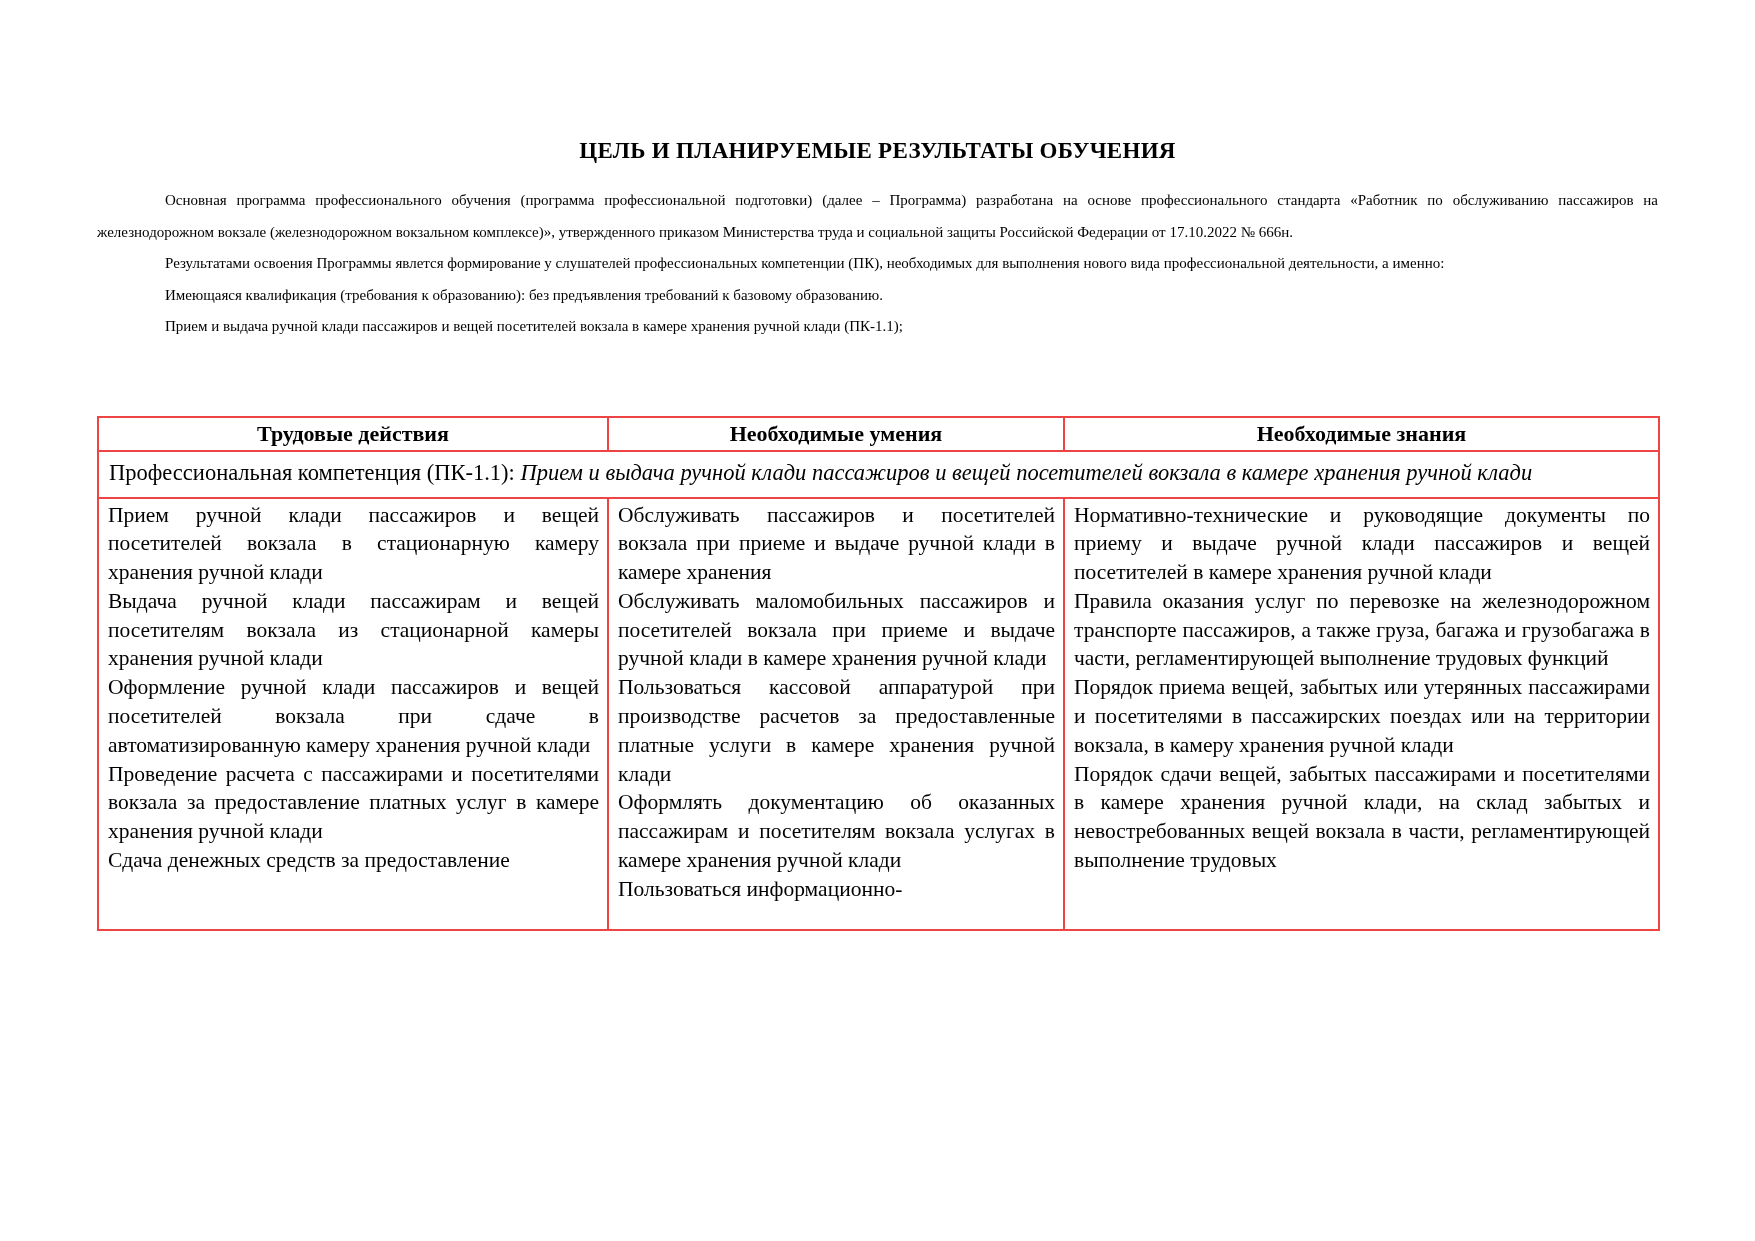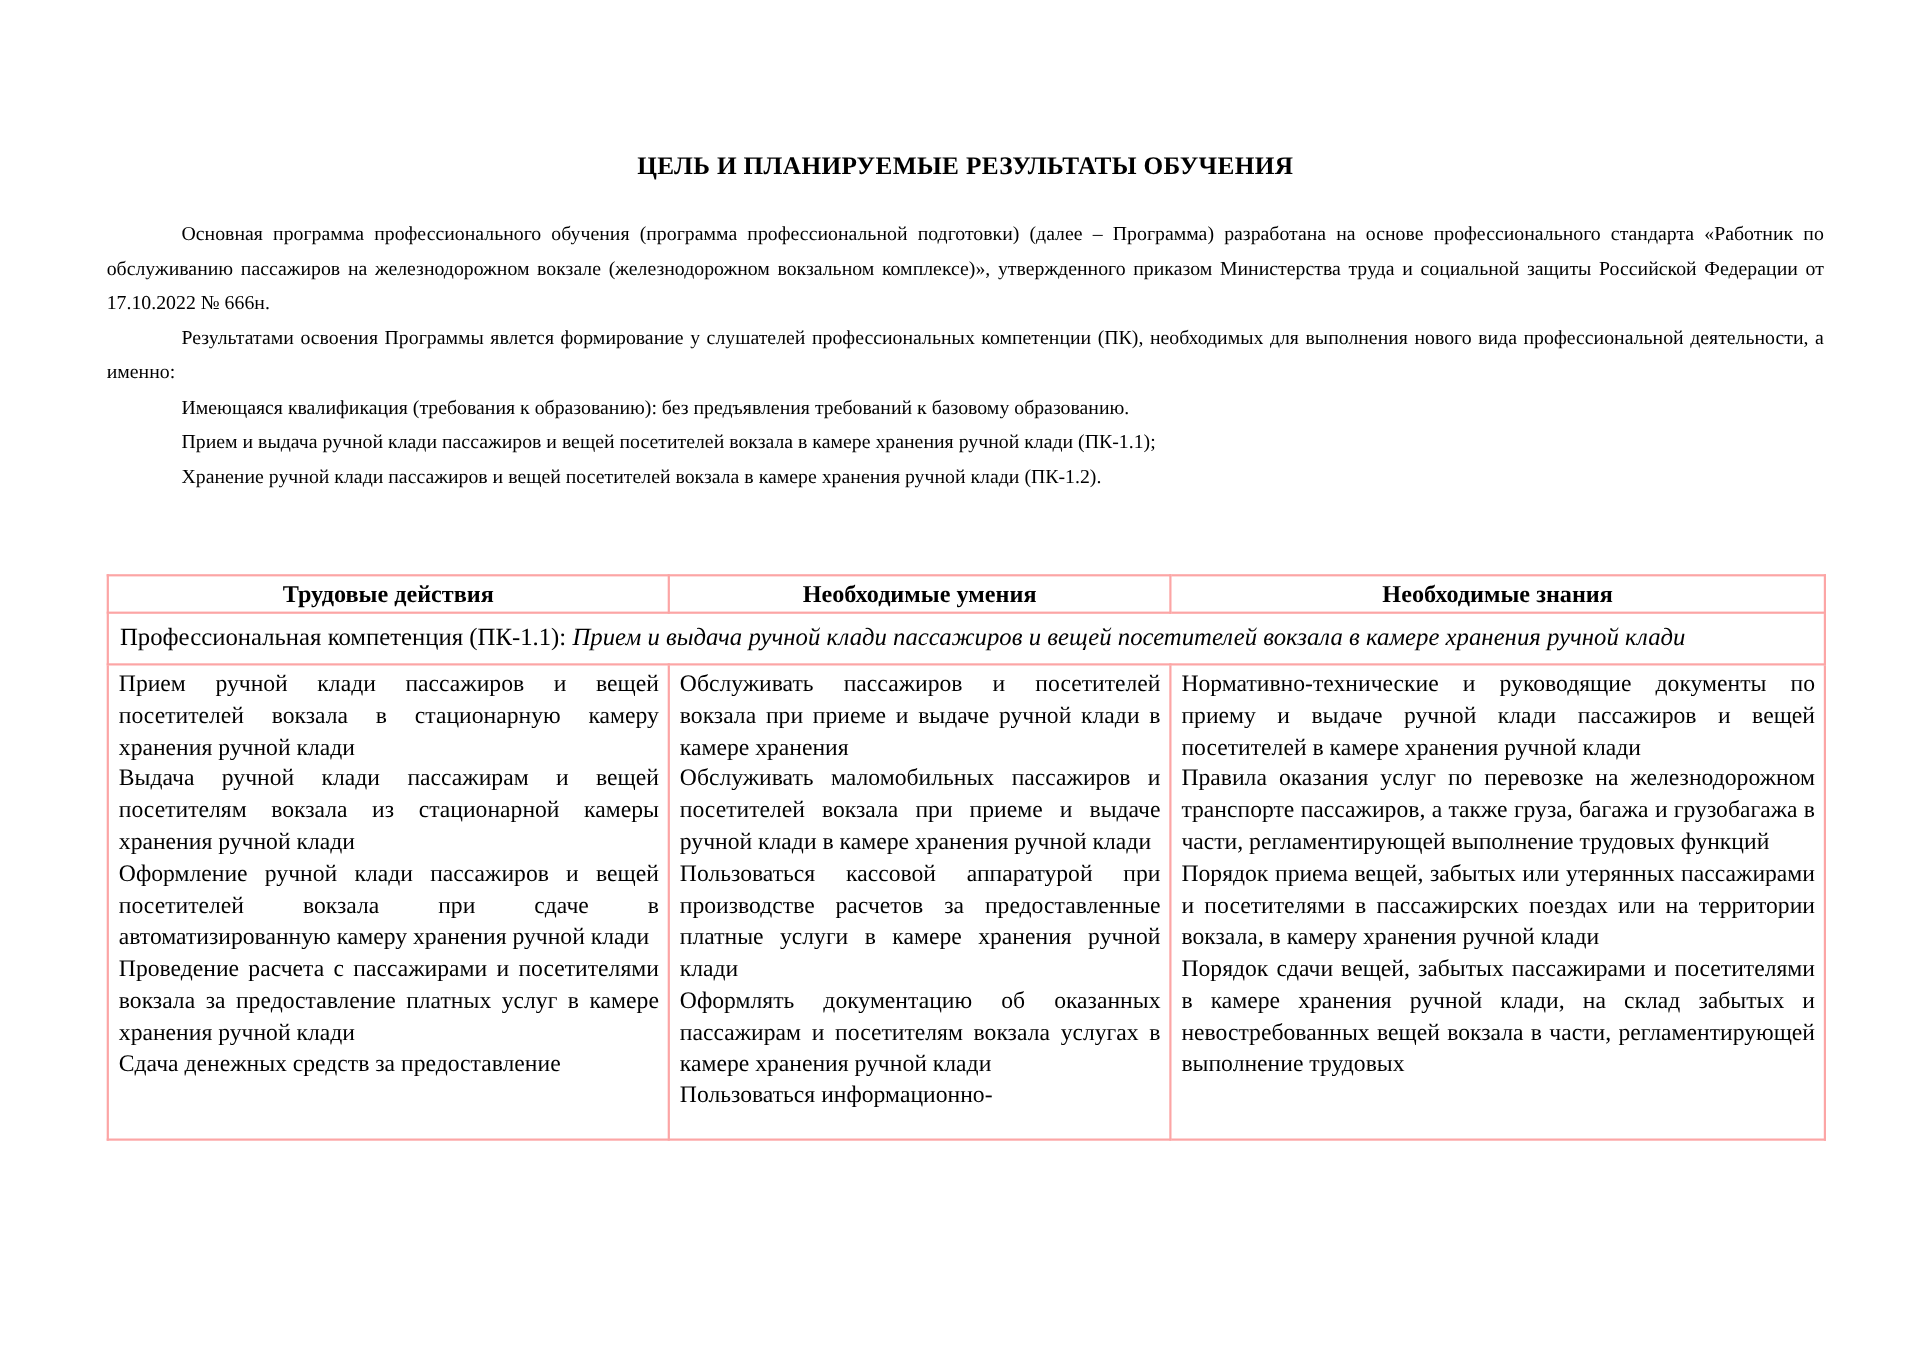--- a/index.html
+++ b/index.html
@@ -28,41 +28,41 @@
   }
   .doc-title {
     margin-top: 136px;
     text-align: center;
     font-weight: bold;
     font-size: 23px;
     line-height: 30px;
     letter-spacing: 0.3px;
   }
   .intro {
-    margin-top: 31px;
-    font-size: 18px;
+    margin-top: 19px;
+    font-size: 15px;
     line-height: 31.5px;
     text-align: justify;
   }
   .intro p {
     margin: 0;
     text-indent: 68px;
   }
   table.skills {
     border-collapse: collapse;
     table-layout: fixed;
     width: 1561px;
     margin-top: 73px;
   }
   table.skills col.c1 { width: 510px; }
   table.skills col.c2 { width: 456px; }
   table.skills col.c3 { width: 595px; }
   table.skills th,
   table.skills td {
-    border: 2px solid #fca5a5;
+    border: 2px solid #ef4444;
     vertical-align: top;
   }
   table.skills th {
     font-size: 22px;
     font-weight: bold;
     text-align: center;
     padding: 1px 4px 2px;
     line-height: 29px;
   }
   td.competency-cell {
@@ -90,21 +90,20 @@
 <div class="page">
   <div class="content">
 
     <div class="doc-title">ЦЕЛЬ И ПЛАНИРУЕМЫЕ РЕЗУЛЬТАТЫ ОБУЧЕНИЯ</div>
 
     <div class="intro">
       <p>Основная программа профессионального обучения (программа профессиональной подготовки) (далее – Программа) разработана на основе профессионального стандарта «Работник по обслуживанию пассажиров на железнодорожном вокзале (железнодорожном вокзальном комплексе)», утвержденного приказом Министерства труда и социальной защиты Российской Федерации от 17.10.2022 № 666н.</p>
       <p>Результатами освоения Программы явлется формирование у слушателей профессиональных компетенции (ПК), необходимых для выполнения нового вида профессиональной деятельности, а именно:</p>
       <p>Имеющаяся квалификация (требования к образованию): без предъявления требований к базовому образованию.</p>
       <p>Прием и выдача ручной клади пассажиров и вещей посетителей вокзала в камере хранения ручной клади (ПК-1.1);</p>
-      <p>Хранение ручной клади пассажиров и вещей посетителей вокзала в камере хранения ручной клади (ПК-1.2).</p>
     </div>
 
     <table class="skills">
       <colgroup>
         <col class="c1">
           <col class="c2">
           <col class="c3">
       </colgroup>
       <tbody>
         <tr>

